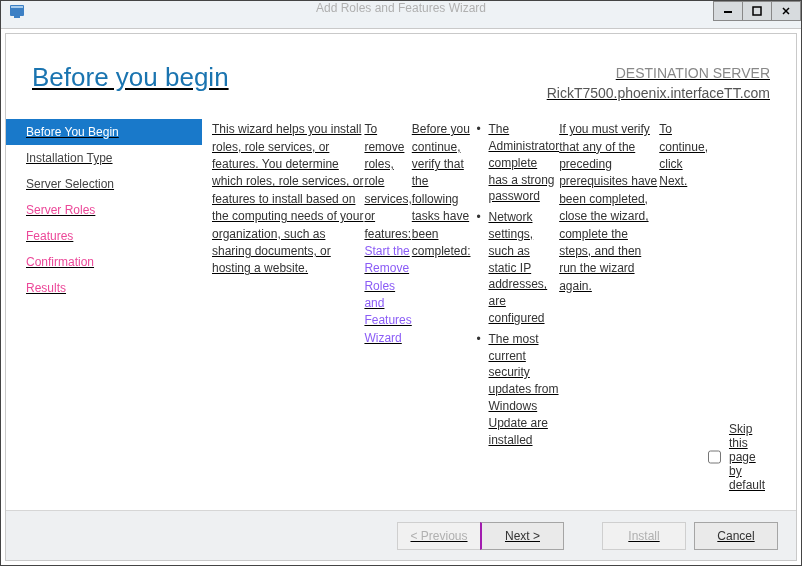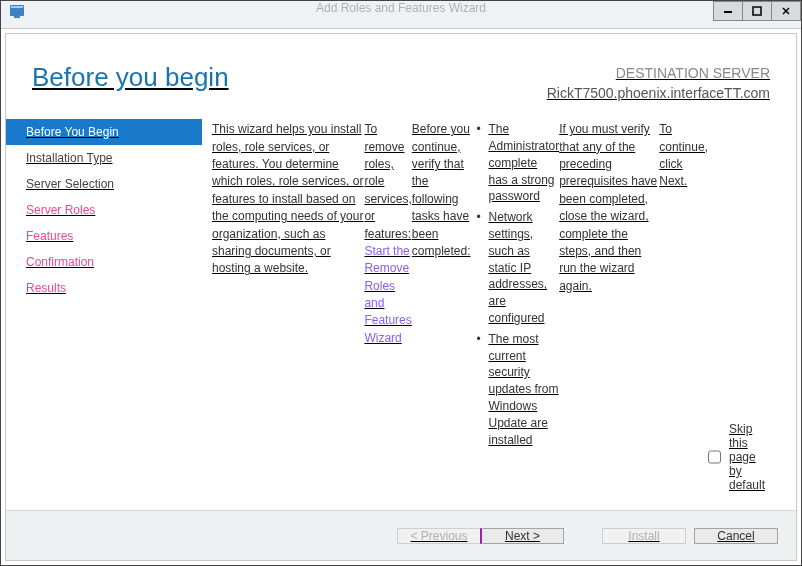--- a/index.html
+++ b/index.html
@@ -26,21 +26,21 @@
   .side-item.disabled { color: #ec4899; }
   .main { flex: 1; padding: 10px 30px 8px 10px; font-size: 12px; color: #333; display: flex; }
   .para { margin-bottom: 14px; line-height: 1.45; }
   .link { color: #8b5cf6; cursor: pointer; }
   .bullets { margin: 0 0 14px 6px; }
   .bullets li { list-style: none; position: relative; padding-left: 12px; margin-bottom: 4px; line-height:1.4;}
   .bullets li::before { content: "•"; position: absolute; left: 0; top: 0; color: #333; }
   .skip-row { margin-top: auto; display: flex; align-items: center; gap: 8px; padding-bottom: 10px; }
   .skip-row input[type=checkbox] { width: 14px; height: 14px; }
   .footer { height: 50px; border-top: 1px solid #d6d6d6; background: #eef0f2; display: flex; align-items: center; justify-content: flex-end; gap: 8px; padding: 0 18px; }
-  .btn { min-width: 84px; height: 16px; border: 1px solid #a5a5a5; background: #eaeaea; font-size: 12px; color: #333; cursor: default; padding: 0 8px;}
+  .btn { min-width: 84px; height: 28px; border: 1px solid #a5a5a5; background: #eaeaea; font-size: 12px; color: #333; cursor: default; padding: 0 8px;}
   .btn.disabled { color: #b0b0b0; border-color: #cfcfcf; background: #f1f1f1;}
   .btn-group { display:flex; }
   .btn-group .btn { margin:0; }
   .btn-group .btn + .btn { border-left: 2px solid #a21caf; margin-left:-1px;}
   .gap { width: 22px; }
 </style>
 </head>
 <body>
 
 <div class="window">

